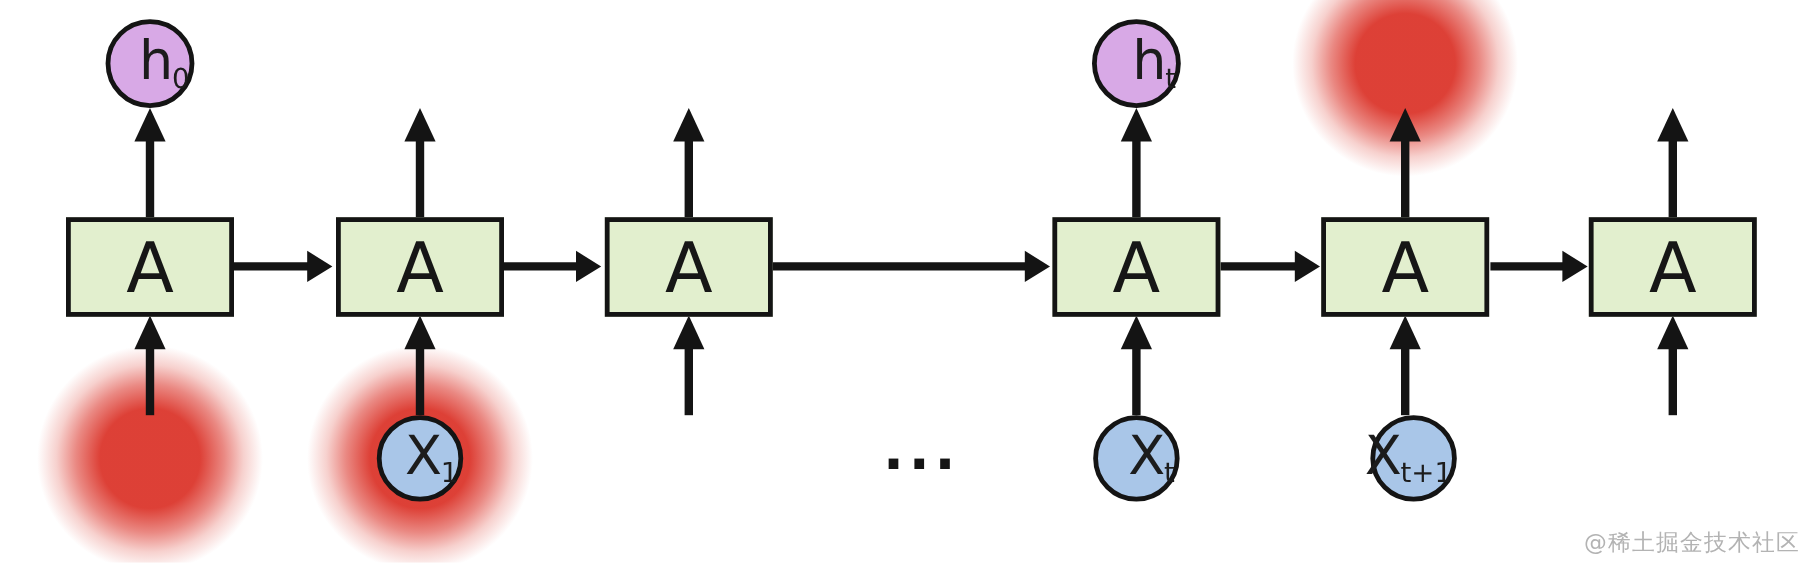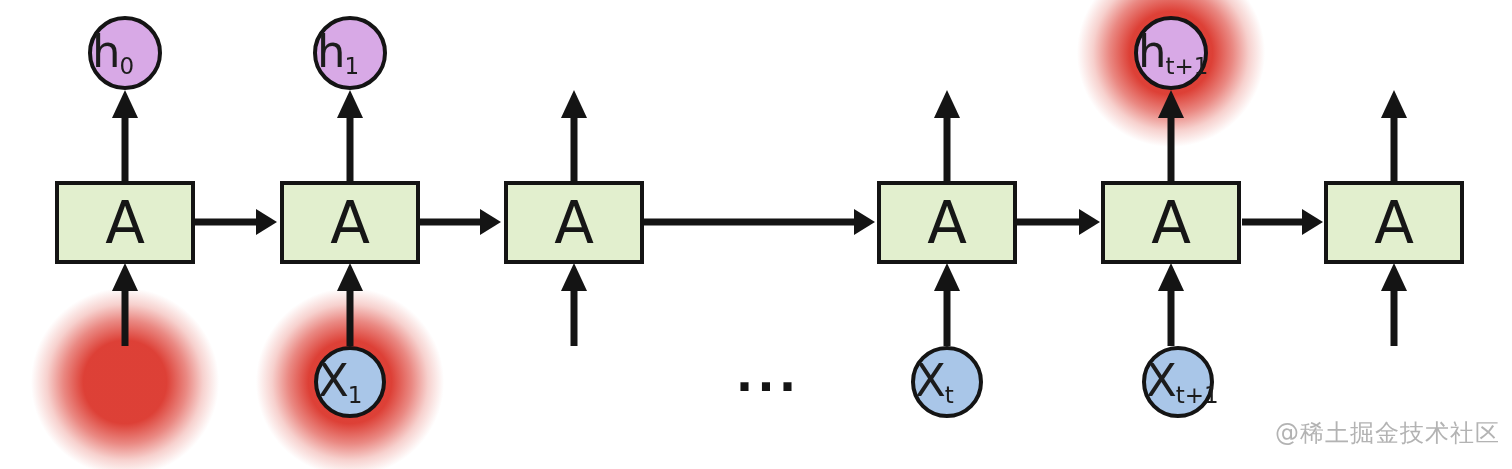--- a/index.html
+++ b/index.html
@@ -14,40 +14,40 @@
     position:absolute; width:190px; height:190px; border-radius:50%;
     background:radial-gradient(circle,
       rgba(220,58,48,0.97) 0 31%,
       rgba(220,58,48,0.60) 46%,
       rgba(222,70,58,0.25) 58%,
       rgba(224,80,66,0) 70%);
   }
   .circle {
     position:absolute; box-sizing:border-box; border-radius:50%;
     border:4px solid var(--outline,#141414);
-    display:flex; align-items:center; justify-content:flex-start;
+    display:flex; align-items:center; justify-content:flex-end;
     white-space:nowrap; line-height:1; color:#1c1c1c;
   }
   .h-circle { width:74px; height:74px; background:var(--hidden-state-fill,#d8a9e6); }
   .x-circle { width:72px; height:72px; background:var(--input-fill,#a9c6e8); }
   .lbl { font-size:45px; letter-spacing:-1px; }
   .lbl sub { font-size:23px; line-height:1; vertical-align:-7px; letter-spacing:0; }
   .cell-box {
     position:absolute; box-sizing:border-box; width:140px; height:83px;
     border:4px solid var(--outline,#141414); background:var(--cell-fill,#e2efce);
     display:flex; align-items:center; justify-content:center;
     font-size:58px; color:#161616; line-height:1;
   }
   .ellipsis {
     position:absolute; left:728px; top:352px; width:80px; text-align:center;
     font-size:46px; font-weight:bold; letter-spacing:4px; color:#141414; line-height:1;
   }
   .watermark {
-    position:absolute; right:12px; bottom:20px;
-    font-size:24px; color:var(--watermark,#b3b3b3); letter-spacing:1px;
+    position:absolute; right:12px; bottom:4px;
+    font-size:19px; color:var(--watermark,#b3b3b3); letter-spacing:1px;
   }
 </style>
 </head>
 <body>
 
 <div class="canvas">
 
   <div class="glow" style="left:30px;top:287px"></div>
   <div class="glow" style="left:255px;top:287px"></div>
   <div class="glow" style="left:1076px;top:-42px"></div>
@@ -92,46 +92,43 @@
       <polygon class="arrow-head" points="1323,222 1302,209 1302,235"></polygon>
   </svg>
 
   <div class="circle h-circle" style="left:88px;top:16px">
     <span class="lbl"><span>h</span><sub>0</sub></span>
   </div>
   <div class="cell-box" style="left:55px;top:181px">
     <span>A</span>
   </div>
 
-  <div class="circle h-circle" style="left:313px;top:16px">
-    <span class="lbl"><span>h</span><sub>1</sub></span>
-  </div>
   <div class="cell-box" style="left:280px;top:181px">
     <span>A</span>
   </div>
   <div class="circle x-circle" style="left:314px;top:346px">
     <span class="lbl"><span>X</span><sub>1</sub></span>
   </div>
 
   <div class="cell-box" style="left:504px;top:181px">
     <span>A</span>
   </div>
 
   <div class="ellipsis">...</div>
 
+  <div class="circle h-circle" style="left:910px;top:16px">
+    <span class="lbl"><span>h</span><sub>t</sub></span>
+  </div>
   <div class="cell-box" style="left:877px;top:181px">
     <span>A</span>
   </div>
   <div class="circle x-circle" style="left:911px;top:346px">
     <span class="lbl"><span>X</span><sub>t</sub></span>
   </div>
 
-  <div class="circle h-circle" style="left:1134px;top:16px">
-    <span class="lbl"><span>h</span><sub>t+1</sub></span>
-  </div>
   <div class="cell-box" style="left:1101px;top:181px">
     <span>A</span>
   </div>
   <div class="circle x-circle" style="left:1142px;top:346px">
     <span class="lbl"><span>X</span><sub>t+1</sub></span>
   </div>
 
   <div class="cell-box" style="left:1324px;top:181px">
     <span>A</span>
   </div>

